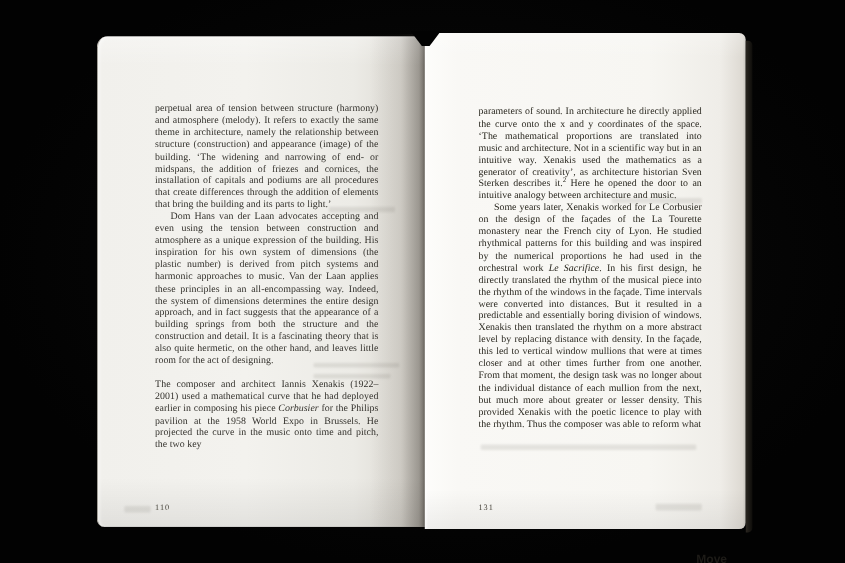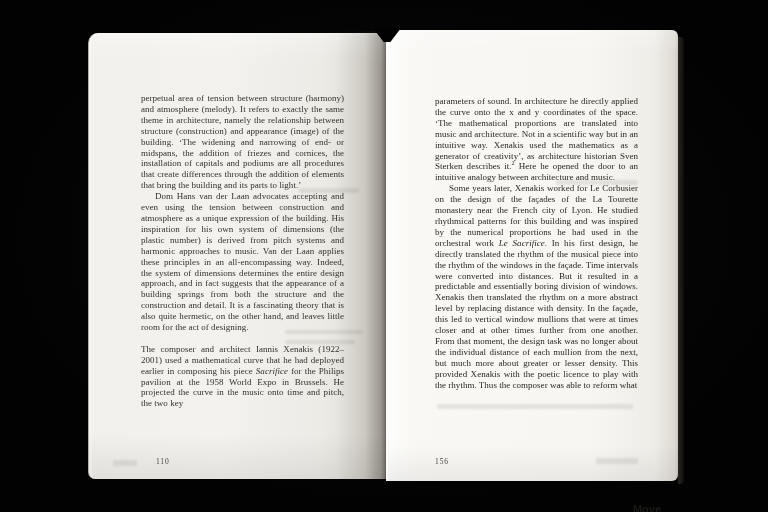--- a/index.html
+++ b/index.html
@@ -72,21 +72,21 @@
   .para.indent { text-indent: 14px; }
   .para.spaced { margin-top: 10.9px; }
   .it { font-style: italic; font-family: Liberation Serif, serif; }
   .sup { font-size: 6.3px; vertical-align: super; line-height: 0; }
   .pagenum {
     position: absolute;
     font-size: 7.5px;
     letter-spacing: 0.9px;
     color: #454239;
   }
-  .page-left .pagenum { left: 52px; top: 424px; margin-left: 15px; }
+  .page-left .pagenum { left: 52px; top: 424px; }
   .page-right .pagenum { left: 49px; top: 427px; }
   .running-title {
     position: absolute;
     right: 17px; top: 425px;
     font-family: "Liberation Sans", sans-serif;
     font-weight: 700;
     font-size: 11px;
     color: #1d1b17;
     margin-top: 48px;
   }
@@ -109,40 +109,40 @@
 </head>
 <body>
 
 <div class="scene">
   <div class="book">
 
     <div class="page page-left">
       <div class="text-col">
           <p class="para"><span>perpetual area of tension between structure (harmony) and atmosphere (melody). It refers to exactly the same theme in architecture, namely the relationship between structure (construction) and appearance (image) of the building. ‘The widening and narrowing of end- or midspans, the addition of friezes and cornices, the installation of capitals and podiums are all procedures that create differences through the addition of elements that bring the building and its parts to light.’</span></p>
           <p class="para indent"><span>Dom Hans van der Laan advocates accepting and even using the tension between construction and atmosphere as a unique expression of the building. His inspiration for his own system of dimensions (the plastic number) is derived from pitch systems and harmonic approaches to music. Van der Laan applies these principles in an all-encompassing way. Indeed, the system of dimensions determines the entire design approach, and in fact suggests that the appearance of a building springs from both the structure and the construction and detail. It is a fascinating theory that is also quite hermetic, on the other hand, and leaves little room for the act of designing.</span></p>
-          <p class="para spaced"><span>The composer and architect Iannis Xenakis (1922–2001) used a mathematical curve that he had deployed earlier in composing his piece </span><span class="it">Sacrifice</span><span> for the Philips pavilion at the 1958 World Expo in Brussels. He projected the curve in the music onto time and pitch, the two key</span></p>
+          <p class="para spaced"><span>The composer and architect Iannis Xenakis (1922–2001) used a mathematical curve that he had deployed earlier in composing his piece </span><span class="it">Corbusier</span><span> for the Philips pavilion at the 1958 World Expo in Brussels. He projected the curve in the music onto time and pitch, the two key</span></p>
         </div>
       <span class="ghost gl-1"></span>
       <span class="ghost gl-2"></span>
       <span class="ghost gl-3"></span>
       <span class="ghost gl-4"></span>
       <span class="pagenum">110</span>
     </div>
 
     <div class="spine-shade"></div>
 
     <div class="page page-right">
       <div class="text-col">
           <p class="para"><span>parameters of sound. In architecture he directly applied the curve onto the x and y coordinates of the space. ‘The mathematical proportions are translated into music and architecture. Not in a scientific way but in an intuitive way. Xenakis used the mathematics as a generator of creativity’, as architecture historian Sven Sterken describes it.</span><span class="sup">2</span><span> Here he opened the door to an intuitive analogy between architecture and music.</span></p>
           <p class="para indent"><span>Some years later, Xenakis worked for Le Corbusier on the design of the façades of the La Tourette monastery near the French city of Lyon. He studied rhythmical patterns for this building and was inspired by the numerical proportions he had used in the orchestral work </span><span class="it">Le Sacrifice</span><span>. In his first design, he directly translated the rhythm of the musical piece into the rhythm of the windows in the façade. Time intervals were converted into distances. But it resulted in a predictable and essentially boring division of windows. Xenakis then translated the rhythm on a more abstract level by replacing distance with density. In the façade, this led to vertical window mullions that were at times closer and at other times further from one another. From that moment, the design task was no longer about the individual distance of each mullion from the next, but much more about greater or lesser density. This provided Xenakis with the poetic licence to play with the rhythm. Thus the composer was able to reform what</span></p>
         </div>
       <span class="ghost gr-1"></span>
       <span class="ghost gr-2"></span>
       <span class="ghost gr-3"></span>
-      <span class="pagenum">156</span>
+      <span class="pagenum">131</span>
       <span class="running-title">Move</span>
     </div>
 
     <div class="spine-notch"></div>
     <div class="fore-edge"></div>
 
   </div>
 </div>
 
 </body></html>

